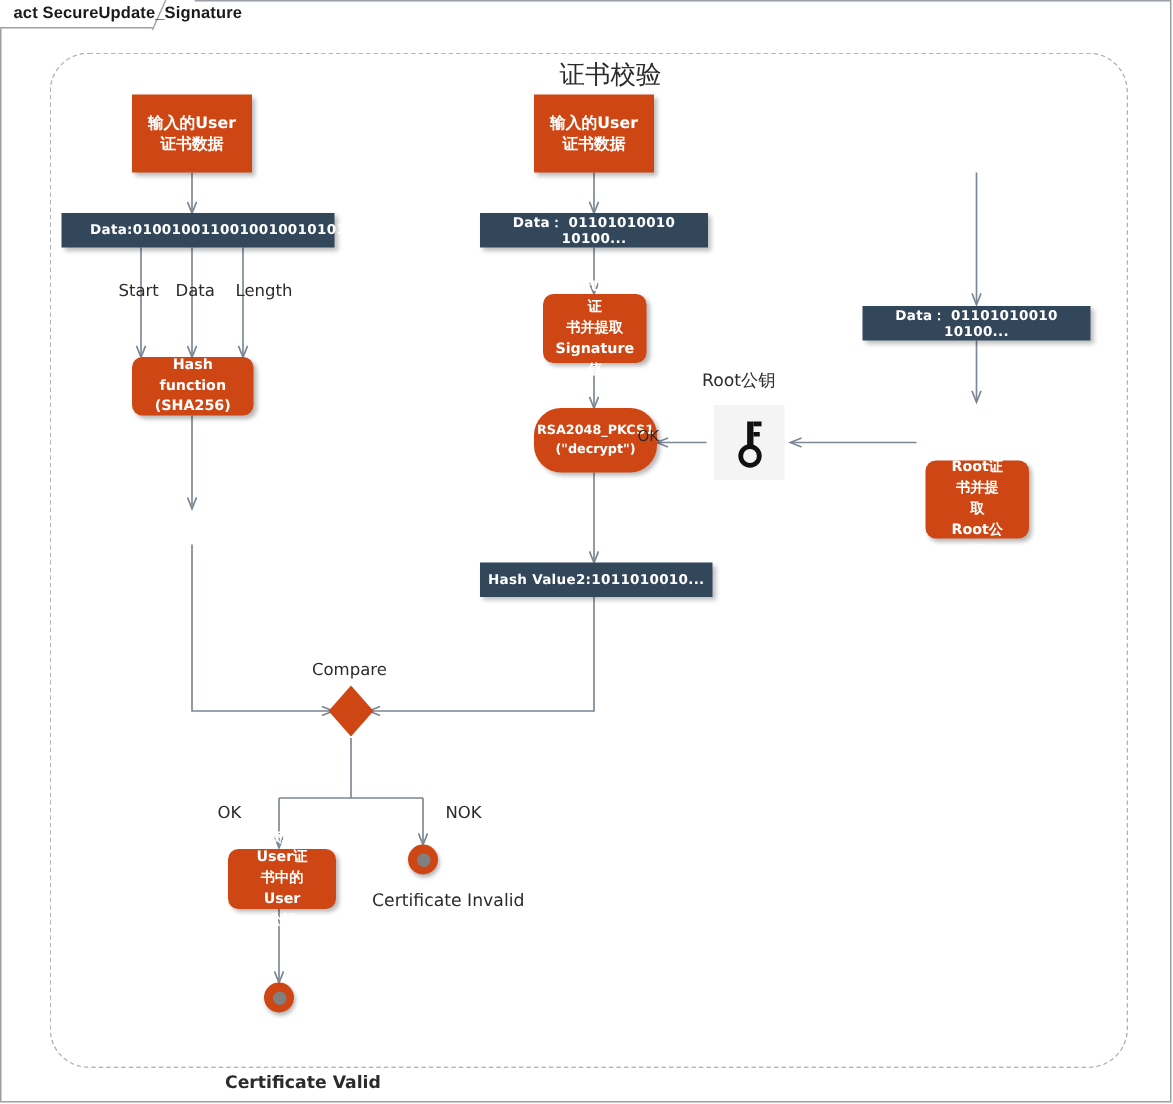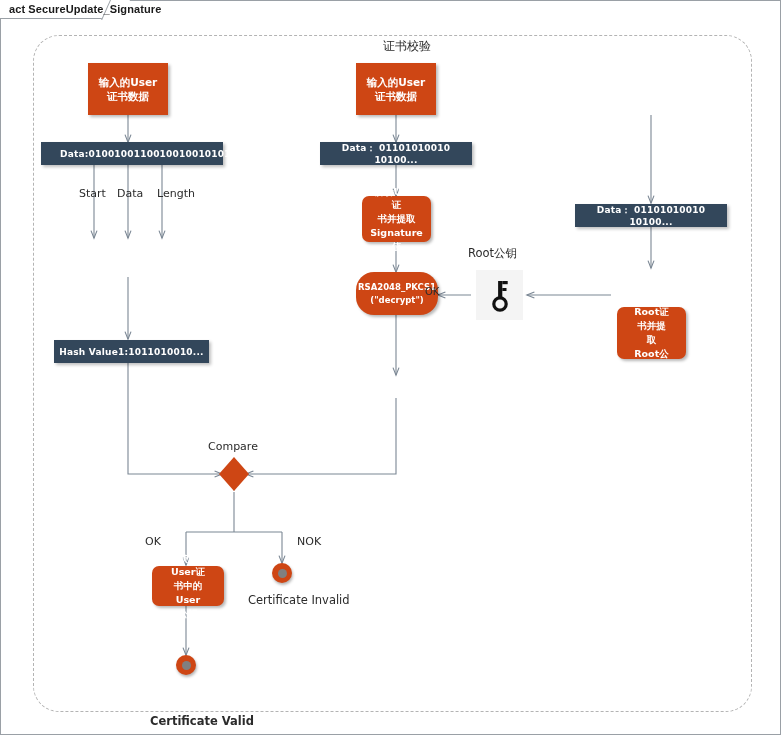--- a/index.html
+++ b/index.html
@@ -16,21 +16,21 @@
     background:#ffffff;border-left:1px solid #9aa0a6;
     transform:skewX(-24deg);transform-origin:top left;box-sizing:border-box;}
   .frame-title{position:absolute;left:9px;top:3px;font-size:11px;font-weight:bold;
     color:#1a1a1a;white-space:nowrap;letter-spacing:.1px;}
 
   
   .partition{position:absolute;left:33px;top:35px;width:719px;height:677px;
     border:1px dashed #b4b4b4;border-radius:26px;box-sizing:border-box;}
 
   .diagram-title{position:absolute;left:352px;top:38px;width:110px;text-align:center;
-    font-size:12px;color:#2b2b2b;font-family:Liberation Serif, serif;}
+    font-size:17px;color:#2b2b2b;font-family:Liberation Serif, serif;}
 
   
   .obj-node{position:absolute;background:#ce4614;color:#ffffff;
     box-shadow:2px 2px 3px rgba(0,0,0,.28);
     display:flex;align-items:center;justify-content:center;text-align:center;
     font-size:10.5px;font-weight:bold;line-height:1.35;padding:2px 4px;
     box-sizing:border-box;font-family:"DejaVu Sans",sans-serif;}
 
   .action-node{position:absolute;background:#ce4614;color:#ffffff;border-radius:7px;
     box-shadow:2px 2px 3px rgba(0,0,0,.28);
@@ -122,22 +122,27 @@
       <span>证书数据</span>
     </div>
   </div>
 
   <div class="data-bar" style="left:41px;top:142px;width:182px;height:23px;padding-left:44px;">Data:01001001100100100101011...</div>
 
   <div class="edge-label" style="left:79px;top:187px;">Start</div>
   <div class="edge-label" style="left:117px;top:187px;">Data</div>
   <div class="edge-label" style="left:157px;top:187px;">Length</div>
 
-
-  <div class="data-bar" style="left:54px;top:340px;width:155px;height:23px;">Hash Value1:1011010010...</div>
+  <div class="action-node" style="left:88px;top:238px;width:81px;height:39px;">
+    <div>
+      <span>Hash function</span><br>
+      <span>(SHA256)</span>
+    </div>
+  </div>
+
 
   <div class="obj-node" style="left:356px;top:63px;width:80px;height:52px;">
     <div>
       <span>输入的User</span><br>
       <span>证书数据</span>
     </div>
   </div>
 
   <div class="data-bar" style="left:320px;top:142px;width:152px;height:23px;">Data： 01101010010 10100...</div>
 
@@ -151,20 +156,21 @@
 
   <div class="action-node" style="left:356px;top:272px;width:82px;height:43px;font-size:8.5px;border-radius:18px;">
     <div>
       <span>RSA2048_PKCS1</span><br>
       <span>("decrypt")</span>
     </div>
   </div>
 
   <div class="edge-label" style="left:425px;top:286px;font-size:10px;">OK</div>
 
+  <div class="data-bar" style="left:320px;top:375px;width:155px;height:23px;">Hash Value2:1011010010...</div>
 
   <div class="node-caption" style="left:468px;top:246px;">Root公钥</div>
 
   <div class="key-box" style="left:476px;top:270px;width:47px;height:50px;">
     <svg width="22" height="34" viewBox="0 0 22 34">
       <circle cx="11" cy="26" r="6.2" fill="none" stroke="#111" stroke-width="3.2"></circle>
       <rect x="9.1" y="3" width="4.2" height="18" fill="#111"></rect>
       <rect x="13.3" y="3" width="5.4" height="3.2" fill="#111"></rect>
       <rect x="13.3" y="10" width="4.2" height="3" fill="#111"></rect>
     </svg>

